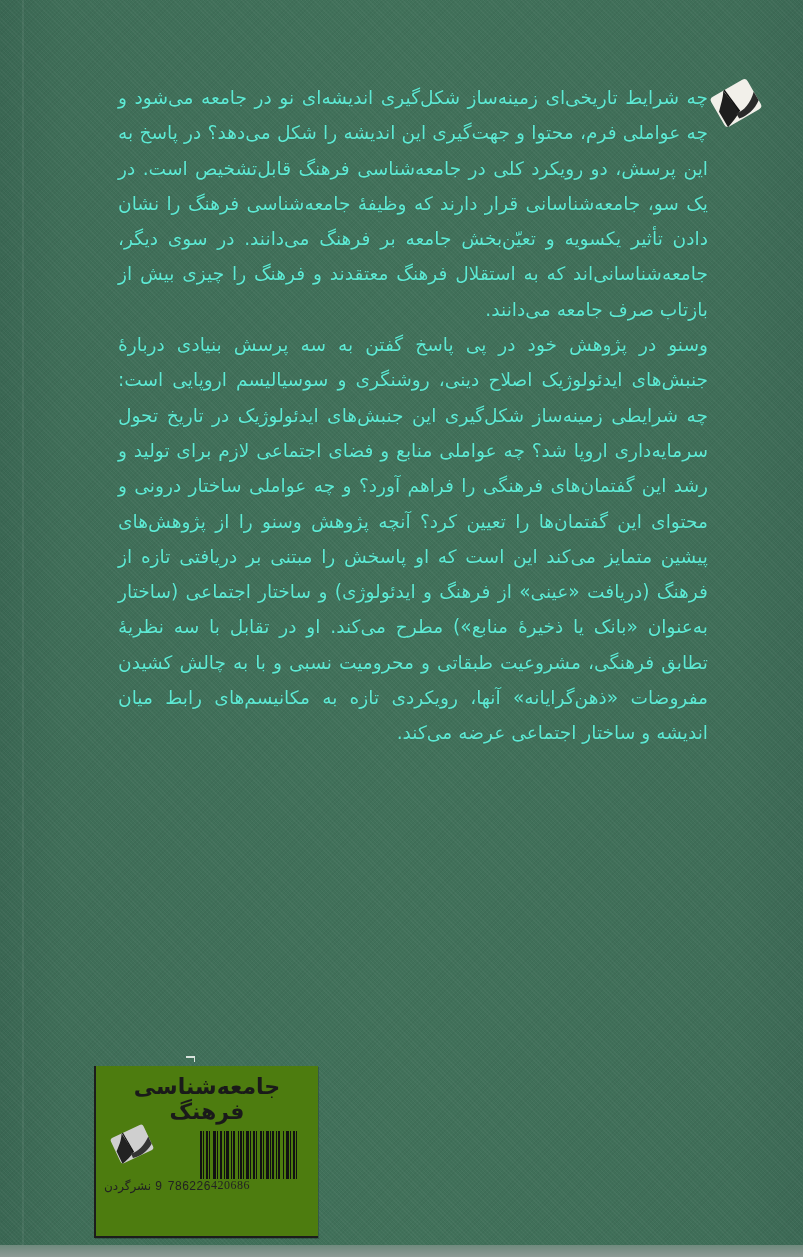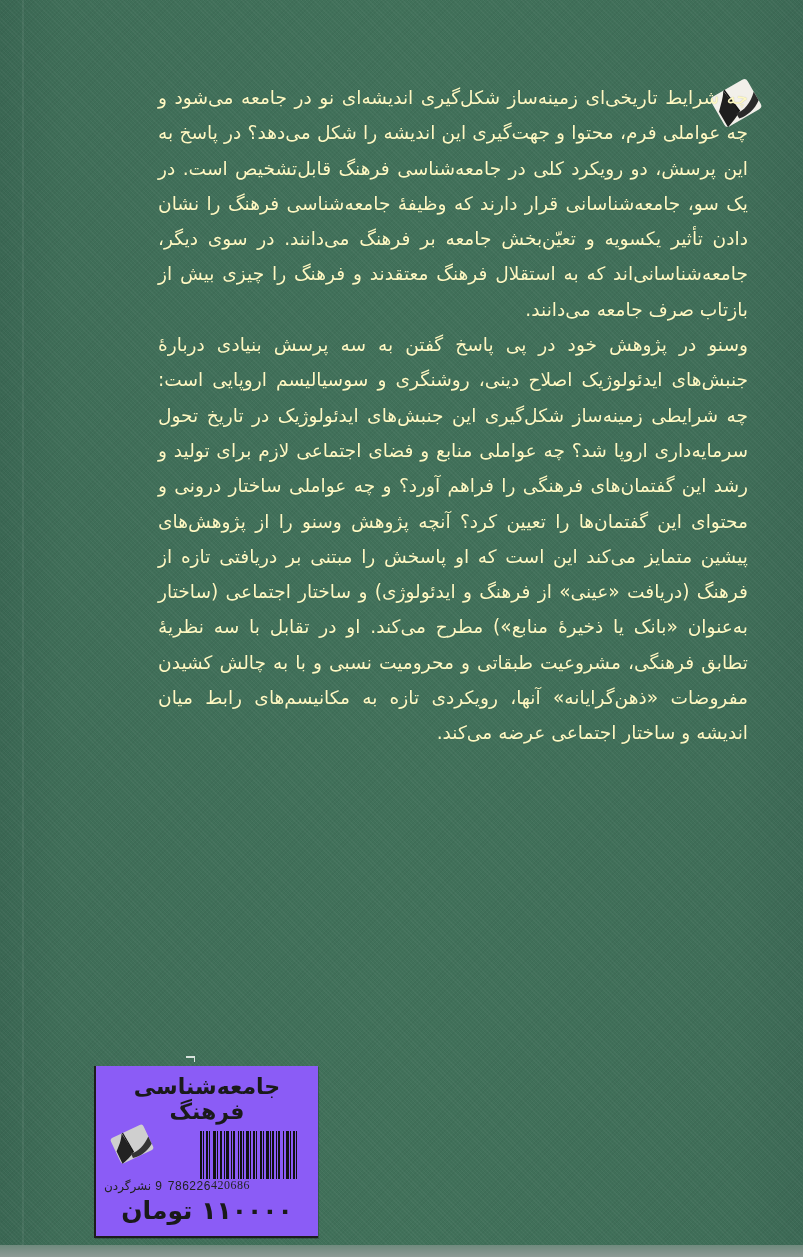--- a/index.html
+++ b/index.html
@@ -42,38 +42,37 @@
     height: 62px;
   }
   .blurb {
     position: absolute;
     left: 118px;
     top: 80px;
     width: 590px;
     direction: rtl;
     text-align: justify;
     text-align-last: right;
-    color: #fef9c3;
+    color: #5eead4;
     font-family: "DejaVu Sans", sans-serif;
     font-size: 18.6px;
     line-height: 35.3px;
     text-shadow: 0 0 1px rgba(0,0,0,0.25);
-    margin-left: 40px;
   }
   .blurb p {
     margin: 0;
     padding: 0;
   }
   .price-sticker {
     position: absolute;
     left: 94px;
     top: 1066px;
     width: 222px;
     height: 170px;
-    background: #8b5cf6;
+    background: #4d7c0f;
     border-left: 2px solid #1c1c1c;
     border-bottom: 2px solid #1c1c1c;
     box-shadow: 1px 1px 0 rgba(0,0,0,0.2);
     direction: rtl;
   }
   .sticker-title {
     position: absolute;
     top: 8px;
     right: 10px;
     left: 10px;
@@ -215,16 +214,15 @@
     <span style="width:1px;margin-right:0"></span>
   </div>
 
   <div class="isbn-row">
     <span class="publisher-name">نشرگردن</span>
     <span class="isbn-lead">9</span>
     <span class="isbn-g1">786226</span>
     <span class="isbn-g2">420686</span>
   </div>
 
-  <div class="sticker-price">۱۱۰۰۰۰ تومان</div>
 </div>
 
 <div class="bottom-strip"></div>
 
 </body></html>

